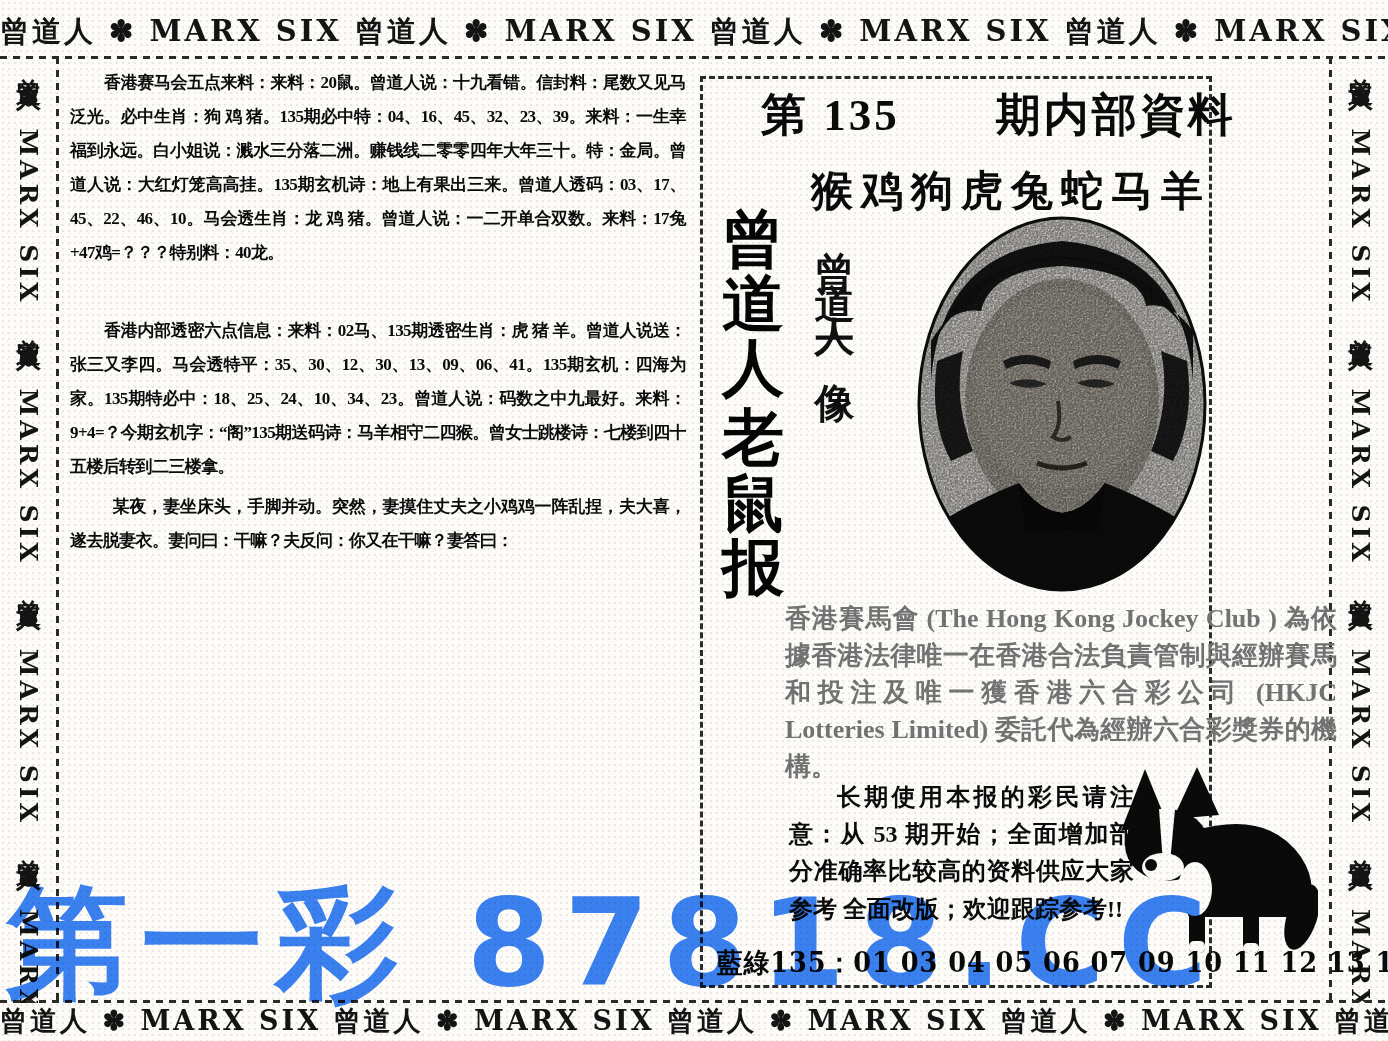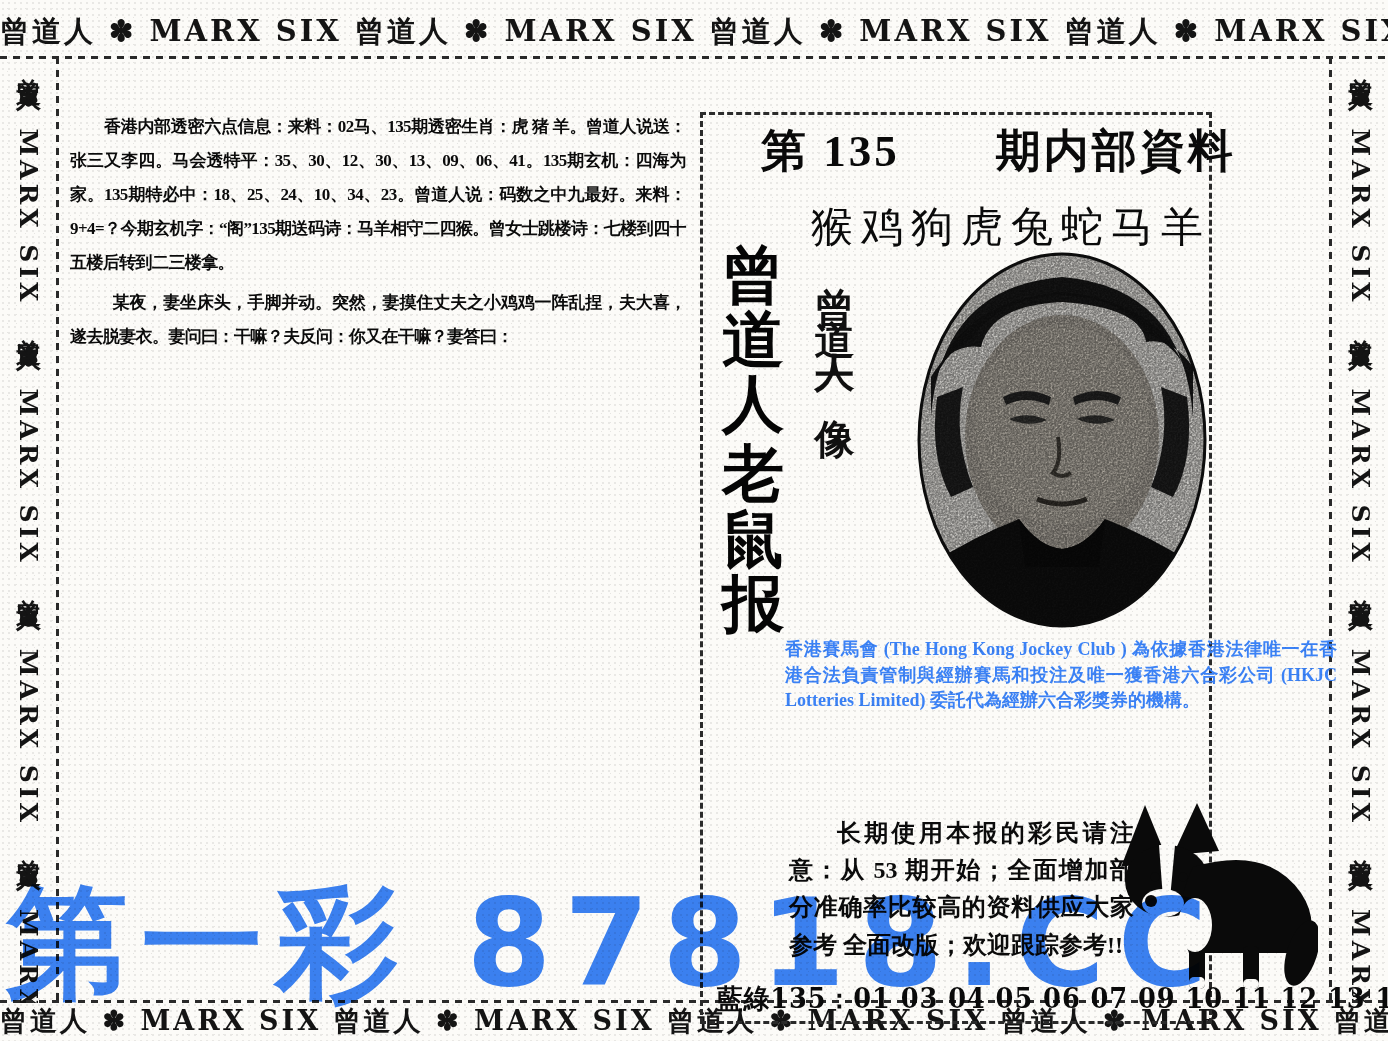--- a/index.html
+++ b/index.html
@@ -34,38 +34,38 @@
   .left-col p{margin:0;text-indent:2em;}
   .gap-a{margin-top:38px !important;}
   .gap-b{margin-top:44px !important;}
   .gap-c{margin-top:30px !important;}
   .humor-title{margin-top:26px !important;text-indent:0 !important;}
   .humor-body{margin-top:6px !important;text-indent:2.5em !important;}
 
   
   .panel{
     position:absolute;left:700px;top:76px;width:512px;height:912px;z-index:4;
-    border:3px dashed #2b2b2b;box-sizing:border-box;background:transparent;margin-top:36px;
+    border:3px dashed #2b2b2b;box-sizing:border-box;background:transparent;
   }
   .issue-title{position:absolute;left:58px;top:6px;font-size:45px;font-weight:800;letter-spacing:3px;white-space:pre;color:#0a0a0a;}
-  .zodiac{position:absolute;left:108px;top:84px;font-size:42px;font-weight:400;letter-spacing:8px;white-space:nowrap;color:#0a0a0a;}
+  .zodiac{position:absolute;left:108px;top:84px;font-size:42px;font-weight:700;letter-spacing:8px;white-space:nowrap;color:#0a0a0a;}
   .masthead-vert{
     position:absolute;left:8px;top:78px;height:780px;
     writing-mode:vertical-rl;text-orientation:upright;
     font-size:62px;font-weight:800;letter-spacing:66px;color:#050505;
   }
   .caption-vert{
     position:absolute;left:104px;top:140px;height:400px;
     writing-mode:vertical-rl;text-orientation:upright;
     font-size:40px;font-weight:700;letter-spacing:33px;color:#101010;
   }
   .portrait{position:absolute;left:208px;top:132px;width:302px;height:386px;}
   .jockey{
     position:absolute;left:82px;top:522px;width:552px;
-    font-size:18px;line-height:1.42;font-weight:600;color:#3b82f6;text-align:justify;
+    font-size:26px;line-height:1.42;font-weight:600;color:#737373;text-align:justify;
     font-family:"Liberation Serif", serif;
   }
   .notice{
     position:absolute;left:86px;top:700px;width:345px;
     font-size:24px;line-height:1.55;font-weight:700;color:#0b0b0b;text-indent:2em;text-align:justify;
   }
   .dog{position:absolute;left:390px;top:686px;width:225px;height:195px;}
   .numbers{
     position:absolute;left:14px;bottom:4px;white-space:nowrap;
     font-size:27px;font-weight:800;color:#0a0a0a;font-family:"DejaVu Serif", serif;
@@ -95,20 +95,21 @@
 <div class="border-strip border-top">曾道人 ✽  MARX SIX 曾道人 ✽  MARX SIX  曾道人 ✽  MARX SIX  曾道人 ✽  MARX SIX  曾道人 ✽  MARX SIX  曾道人 ✽  MARX SIX  ✽</div>
 <div class="border-strip border-bottom">曾道人 ✽  MARX SIX 曾道人 ✽  MARX SIX  曾道人 ✽  MARX SIX  曾道人 ✽  MARX SIX  曾道人 ✽  MARX SIX  曾道人 ✽  MARX SIX  ✽</div>
 <div class="border-strip border-side border-left">曾道人 ✽ MARX SIX 曾道人 ✽ MARX SIX 曾道人 ✽ MARX SIX 曾道人 ✽ MARX SIX</div>
 <div class="border-strip border-side border-right">曾道人 ✽ MARX SIX 曾道人 ✽ MARX SIX 曾道人 ✽ MARX SIX 曾道人 ✽ MARX SIX</div>
 <div class="rule rule-top"></div>
 <div class="rule rule-bottom"></div>
 <div class="rule-v rule-vl"></div>
 <div class="rule-v rule-vr"></div>
 
 <div class="left-col">
+  <p>香港赛马会五点来料：来料：20鼠。曾道人说：十九看错。信封料：尾数又见马泛光。必中生肖：狗 鸡 猪。135期必中特：04、16、45、32、23、39。来料：一生幸福到永远。白小姐说：溅水三分落二洲。赚钱线二零零四年大年三十。特：金局。曾道人说：大红灯笼高高挂。135期玄机诗：地上有果出三来。曾道人透码：03、17、45、22、46、10。马会透生肖：龙 鸡 猪。曾道人说：一二开单合双数。来料：17兔+47鸡=？？？特别料：40龙。</p>
   <p class="gap-b">香港内部透密六点信息：来料：02马、135期透密生肖：虎 猪 羊。曾道人说送：张三又李四。马会透特平：35、30、12、30、13、09、06、41。135期玄机：四海为家。135期特必中：18、25、24、10、34、23。曾道人说：码数之中九最好。来料：9+4=？今期玄机字：“阁”135期送码诗：马羊相守二四猴。曾女士跳楼诗：七楼到四十五楼后转到二三楼拿。</p>
   <p class="humor-body">某夜，妻坐床头，手脚并动。突然，妻摸住丈夫之小鸡鸡一阵乱捏，夫大喜，遂去脱妻衣。妻问曰：干嘛？夫反问：你又在干嘛？妻答曰：</p>
 
 </div>
 
 <div class="panel">
   <div class="issue-title">第 135　　期内部資料</div>
   <div class="zodiac">猴鸡狗虎兔蛇马羊</div>
   <div class="masthead-vert">曾道人老鼠报</div>
   <div class="caption-vert">曾道人一像</div>

